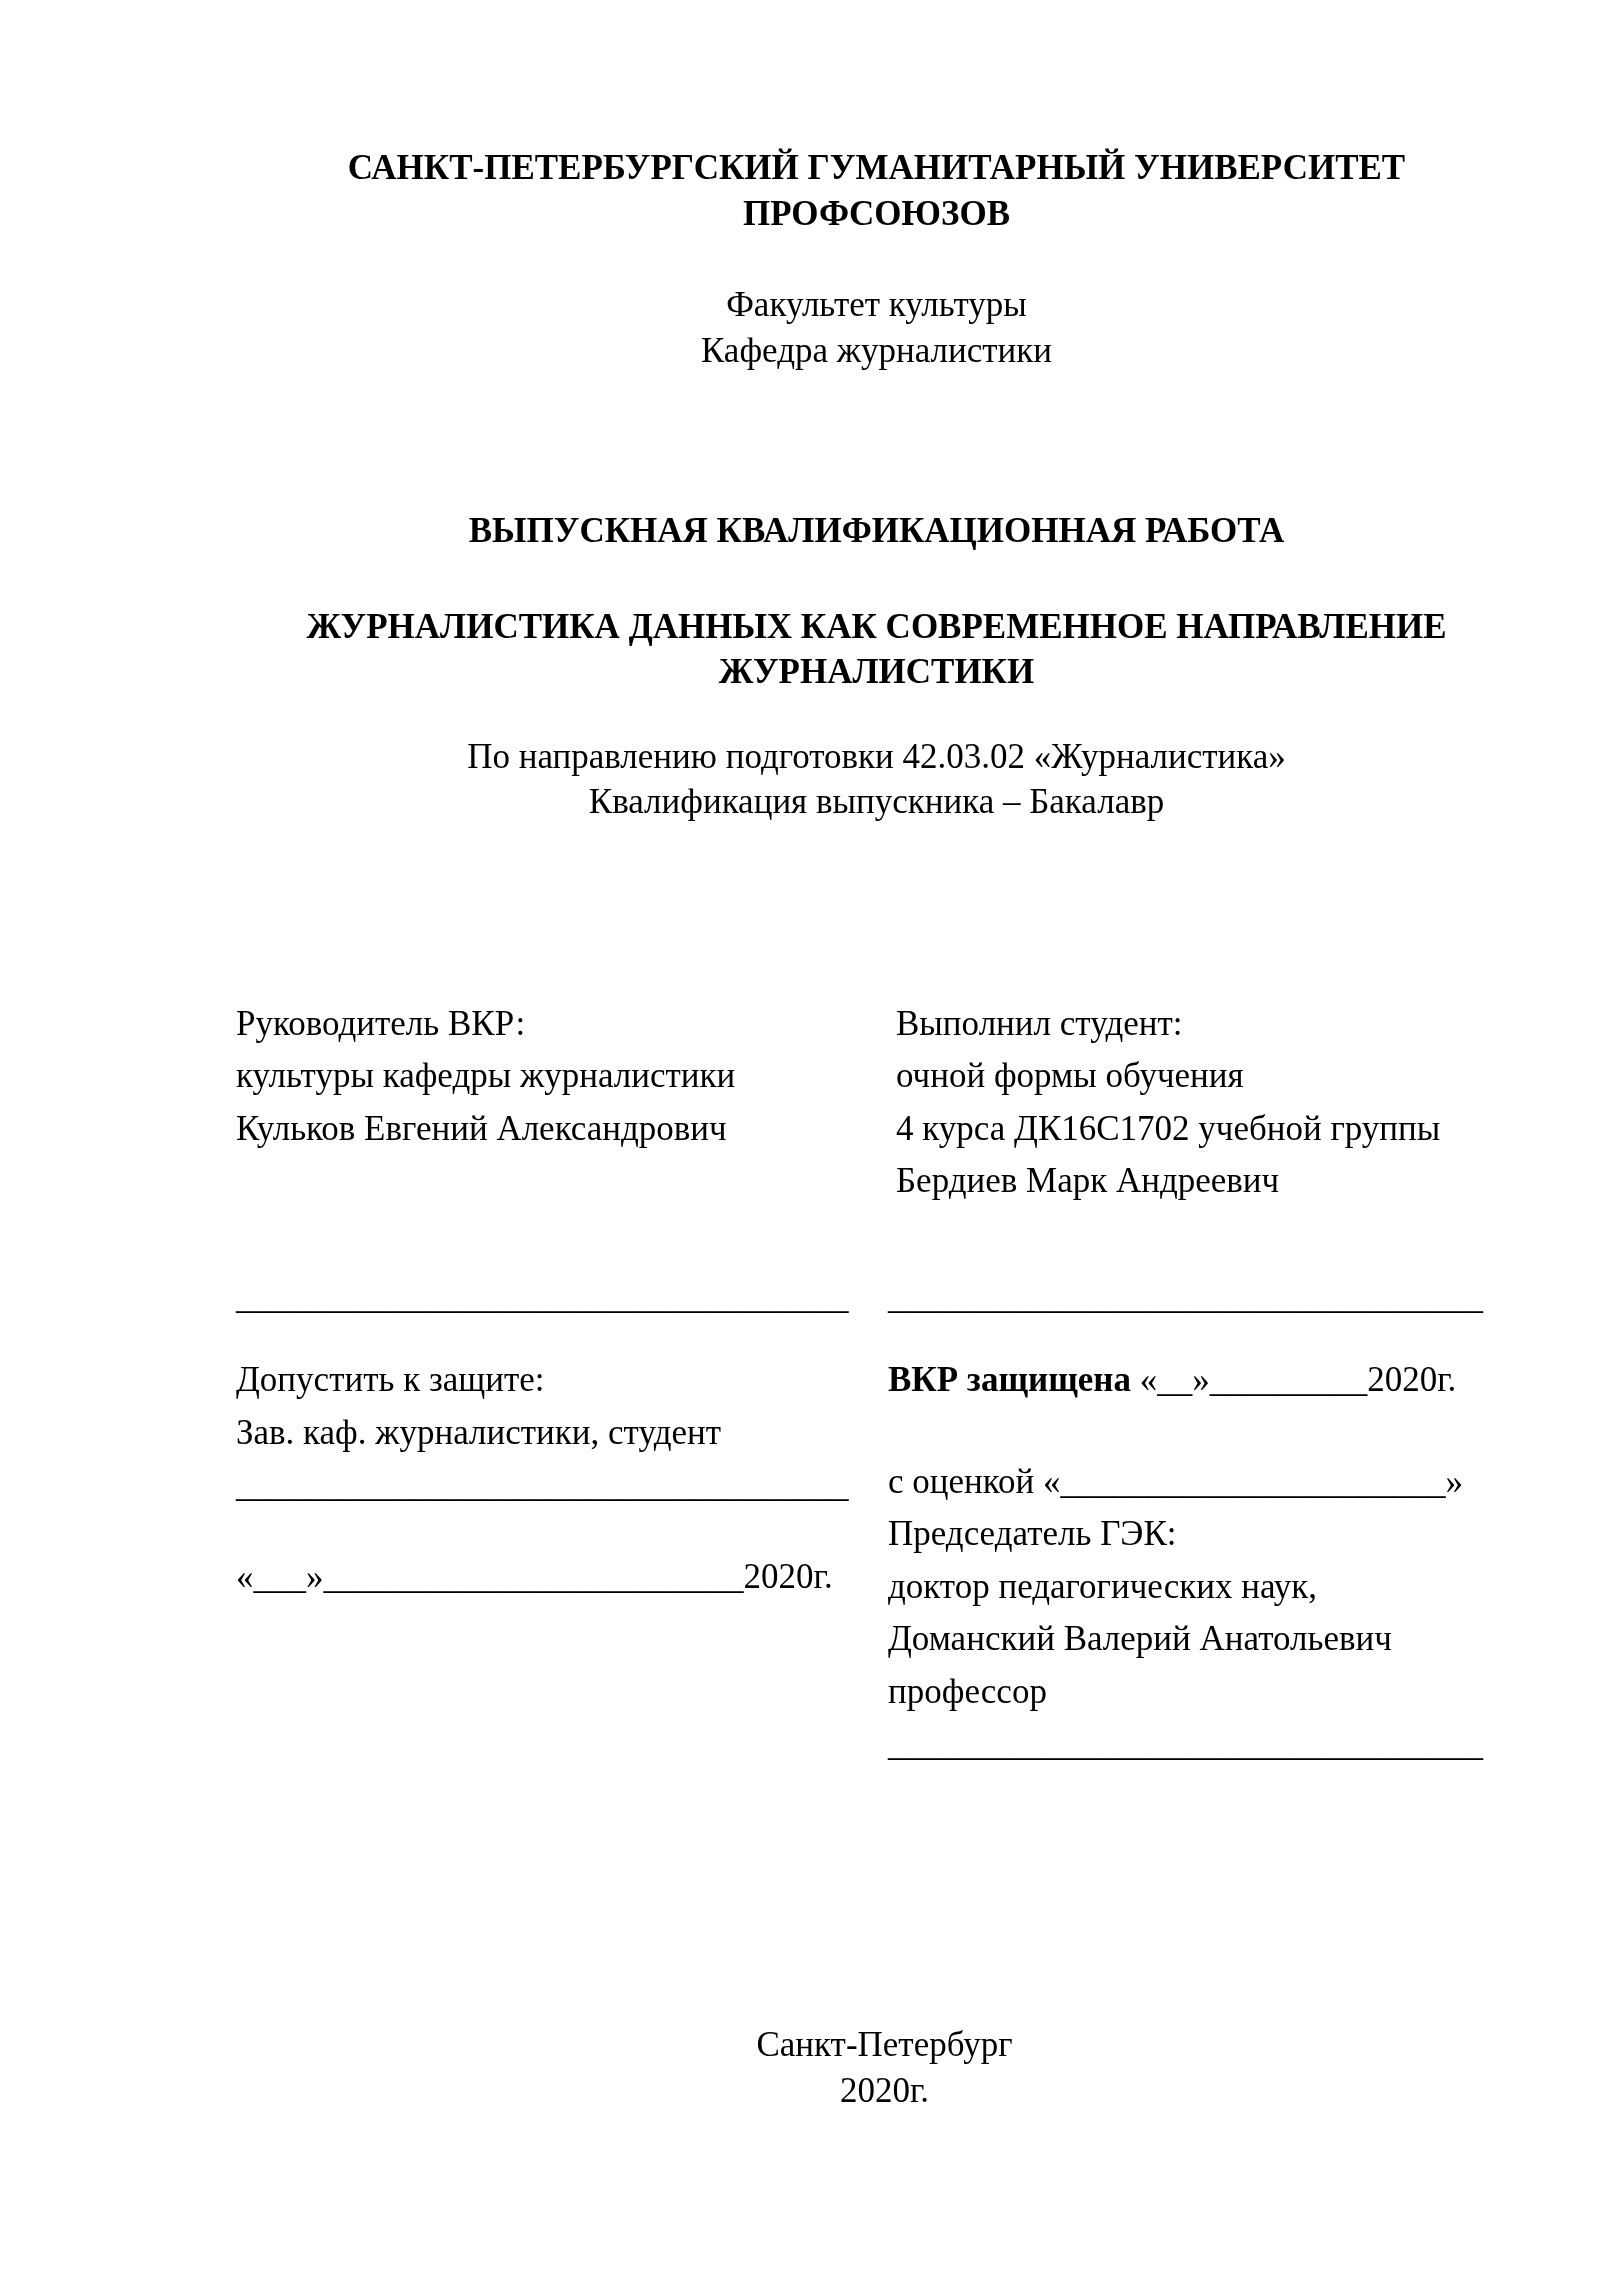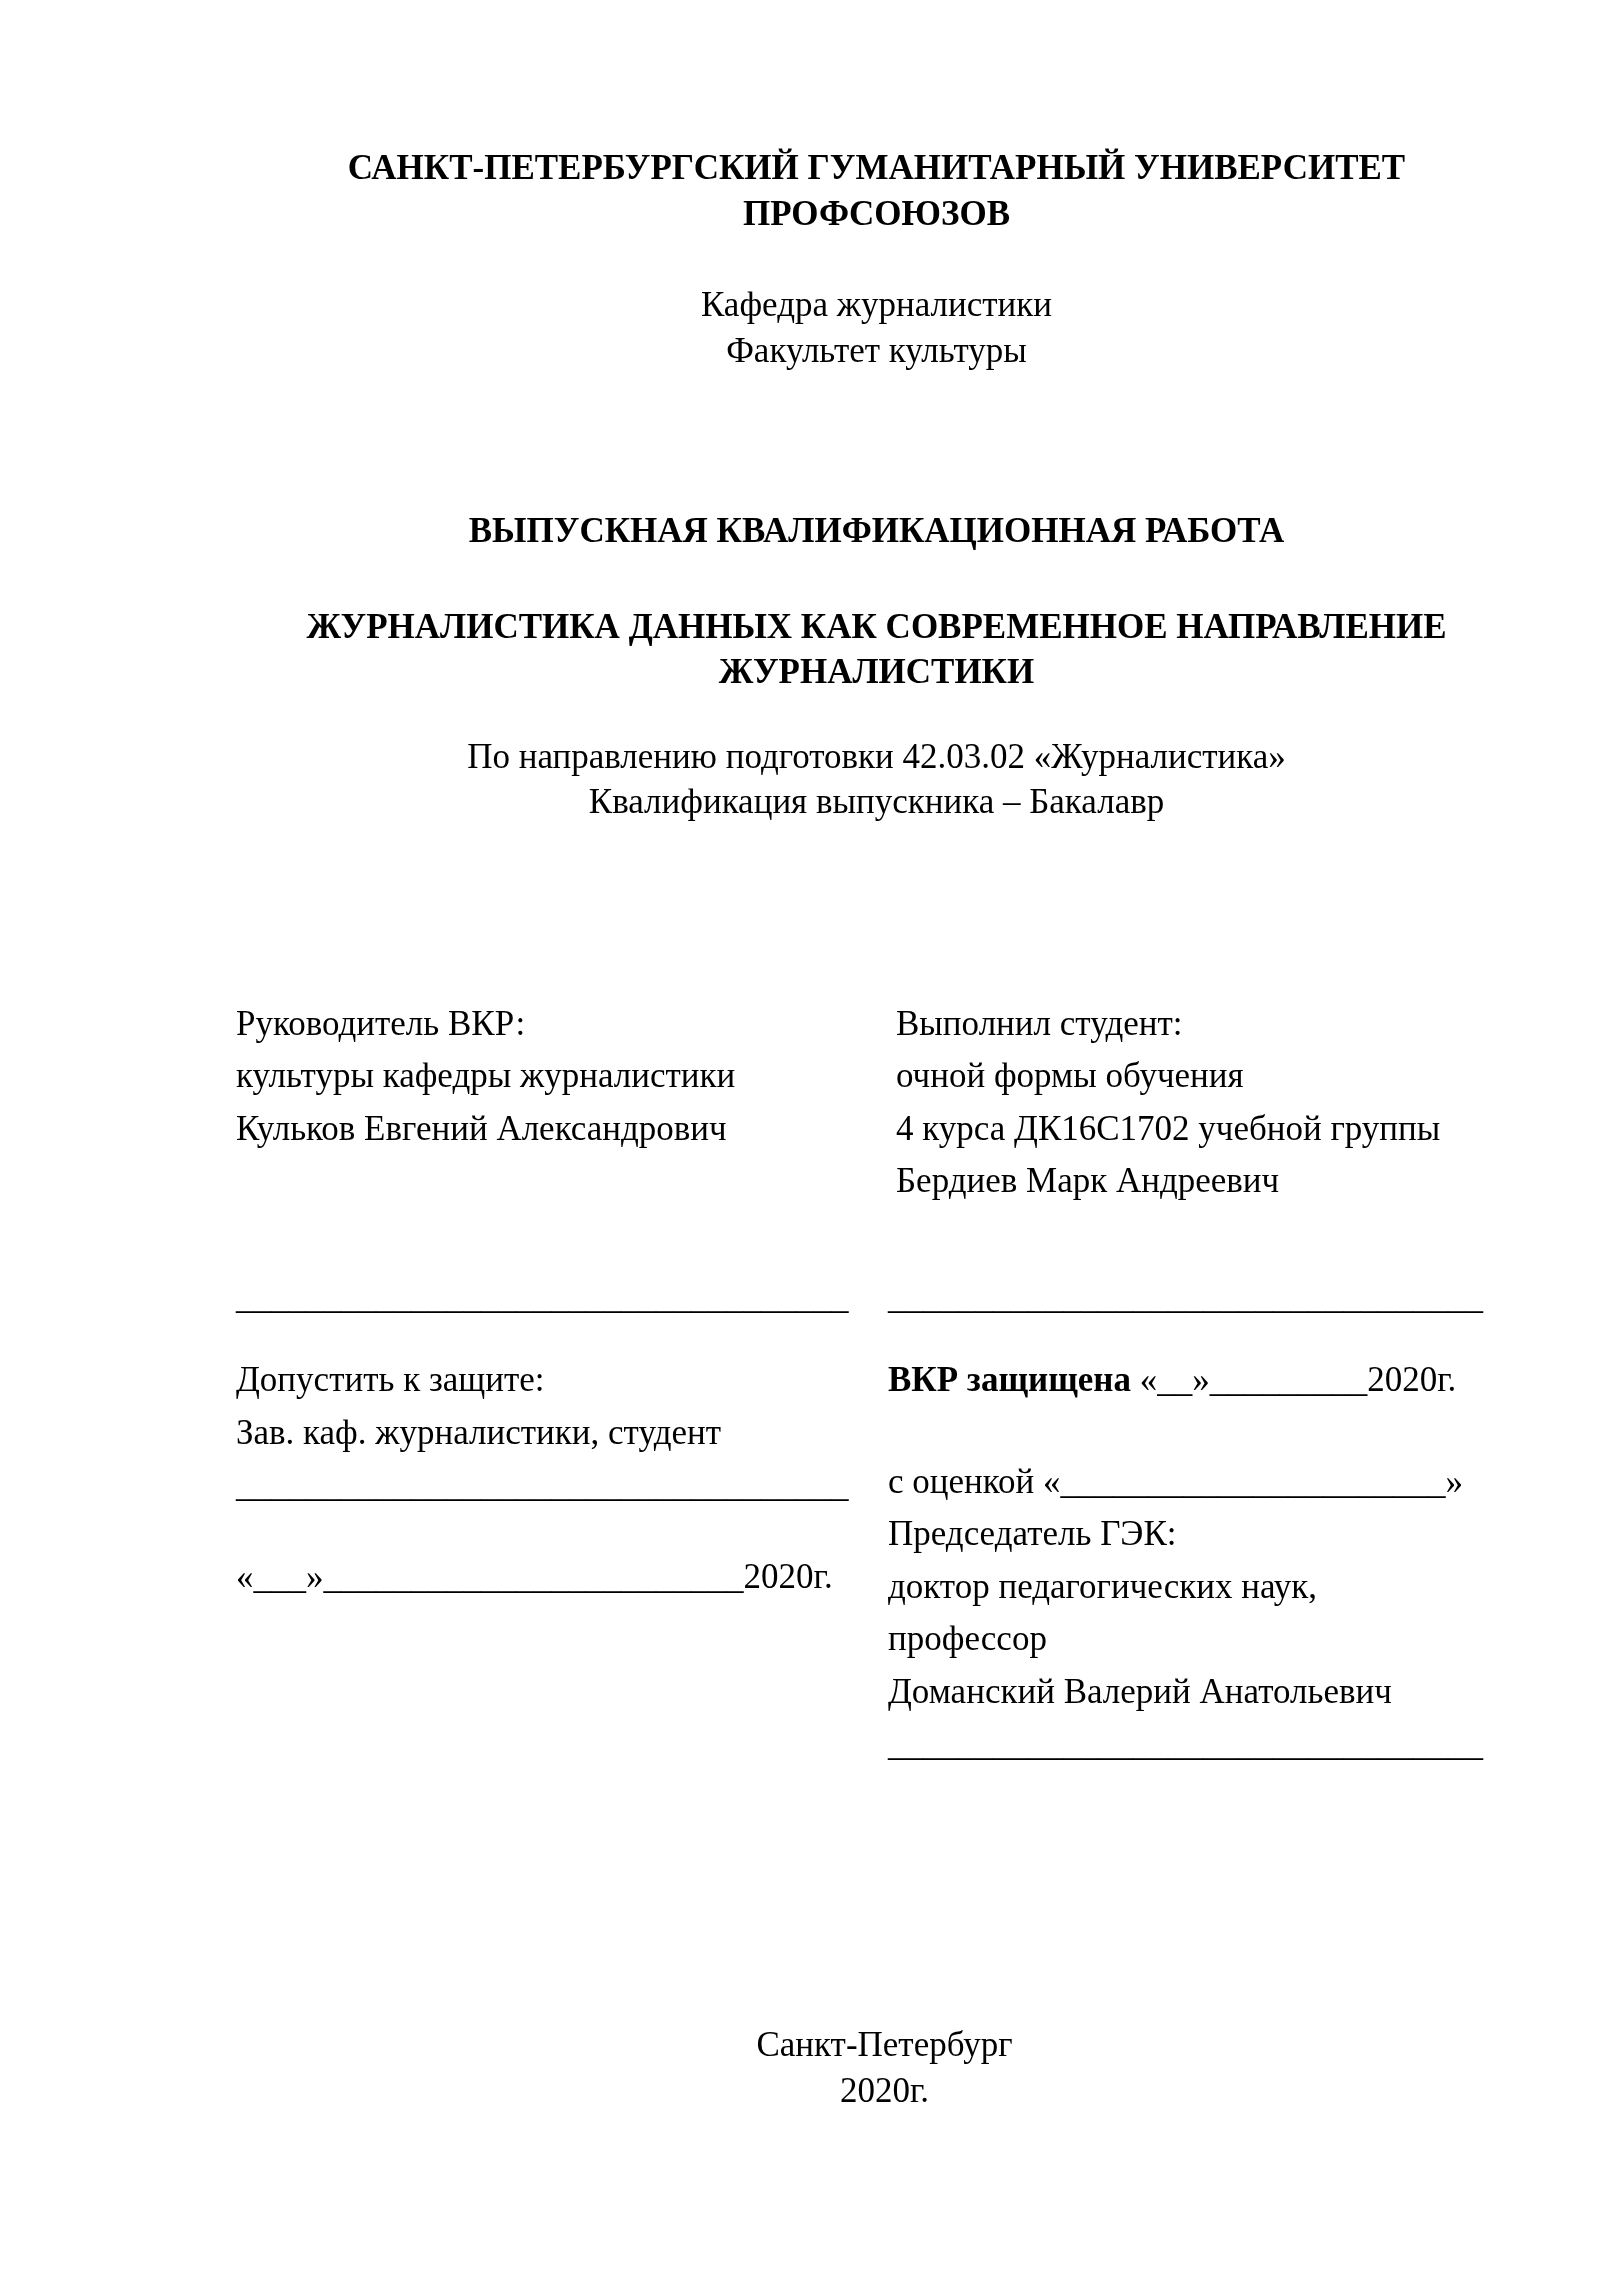--- a/index.html
+++ b/index.html
@@ -48,22 +48,22 @@
 <body>
 
 <div class="page">
 
   <div class="center bold">
     <div>САНКТ-ПЕТЕРБУРГСКИЙ ГУМАНИТАРНЫЙ УНИВЕРСИТЕТ</div>
     <div>ПРОФСОЮЗОВ</div>
   </div>
 
   <div class="center subheader">
+    <div>Факультет культуры</div>
     <div>Кафедра журналистики</div>
-    <div>Факультет культуры</div>
   </div>
 
   <div class="center bold worktype">ВЫПУСКНАЯ КВАЛИФИКАЦИОННАЯ РАБОТА</div>
 
   <div class="center bold worktitle">
     <div>ЖУРНАЛИСТИКА ДАННЫХ КАК СОВРЕМЕННОЕ НАПРАВЛЕНИЕ</div>
     <div>ЖУРНАЛИСТИКИ</div>
   </div>
 
   <div class="center direction">
@@ -95,22 +95,22 @@
       <div>Допустить к защите:</div>
       <div>Зав. каф. журналистики, студент</div>
       <div class="nowrap">___________________________________</div>
       <div class="date-line nowrap">«___»________________________2020г.</div>
     </div>
     <div class="col-right">
       <div class="nowrap"><span class="bold">ВКР защищена</span><span> «__»_________2020г.</span></div>
       <div class="grade-line nowrap">с оценкой «______________________»</div>
       <div>Председатель ГЭК:</div>
       <div>доктор педагогических наук,</div>
+      <div>Доманский Валерий Анатольевич</div>
       <div>профессор</div>
-      <div>Доманский Валерий Анатольевич</div>
       <div class="nowrap">__________________________________</div>
     </div>
   </div>
 
   <div class="footer">
     <div>Санкт-Петербург</div>
     <div>2020г.</div>
   </div>
 
 </div>

